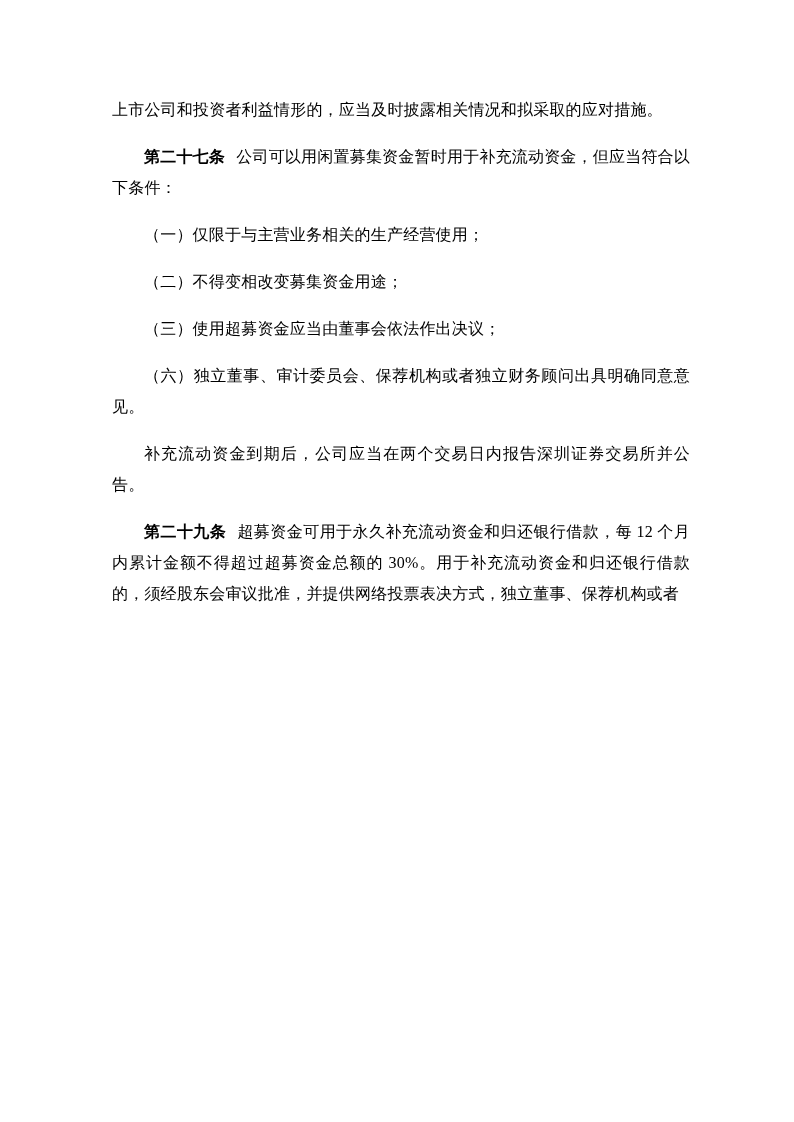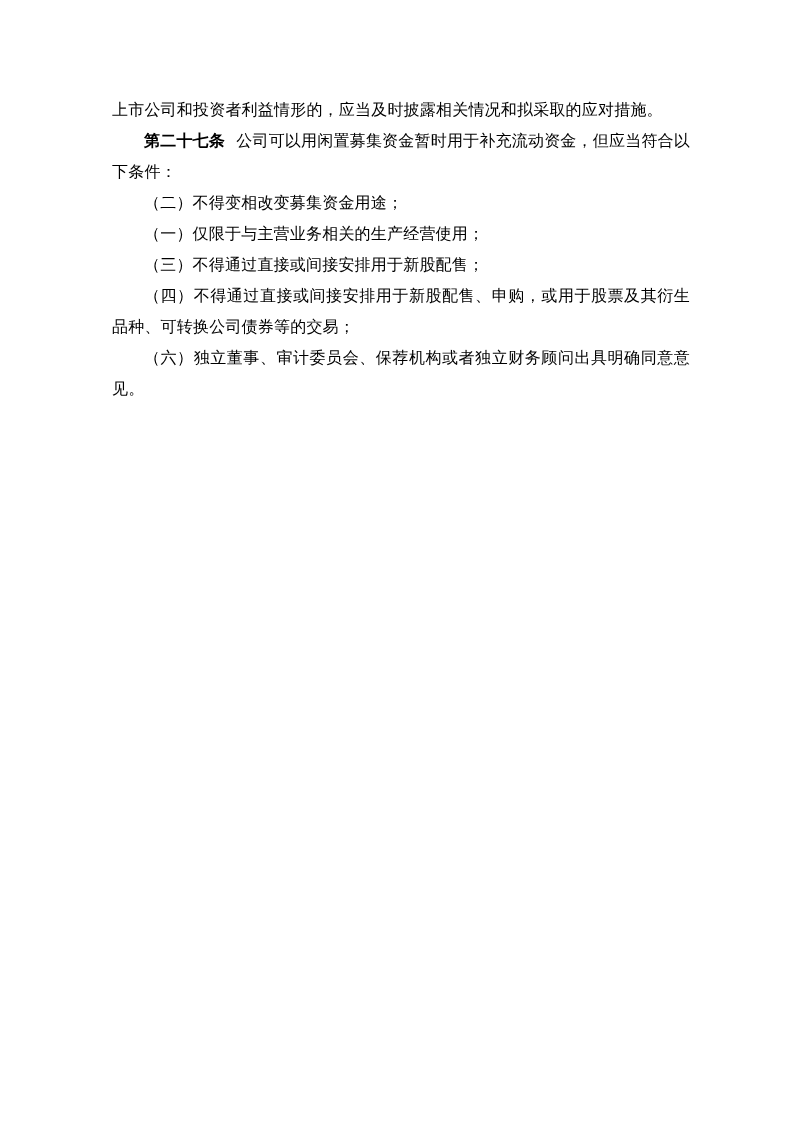--- a/index.html
+++ b/index.html
@@ -25,47 +25,51 @@
   .page p {
     margin: 0;
     font-size: 16px;
     line-height: 31px;
     text-align: justify;
     letter-spacing: 0.2px;
     word-break: break-all;
   }
   .page p.indent {
     text-indent: 2em;
+    margin-top: 16px;
   }
   .article-num {
     font-weight: bold;
     margin-right: 0.7em;
   }
 </style>
 </head>
 <body>
 
 <div class="page">
 
   <p>上市公司和投资者利益情形的，应当及时披露相关情况和拟采取的应对措施。</p>
 
   <p class="indent">
     <span class="article-num">第二十七条</span><span>公司可以用闲置募集资金暂时用于补充流动资金，但应当符合以下条件：</span>
   </p>
 
+  <p class="indent">（一）仅限于与主营业务相关的生产经营使用；</p>
+
   <p class="indent">（二）不得变相改变募集资金用途；</p>
 
-  <p class="indent">（一）仅限于与主营业务相关的生产经营使用；</p>
+  <p class="indent">（三）使用超募资金应当由董事会依法作出决议；</p>
 
-  <p class="indent">（三）不得通过直接或间接安排用于新股配售；</p>
-
-  <p class="indent">（四）不得通过直接或间接安排用于新股配售、申购，或用于股票及其衍生品种、可转换公司债券等的交易；</p>
 
 
   <p class="indent">（六）独立董事、审计委员会、保荐机构或者独立财务顾问出具明确同意意见。</p>
 
 
+  <p class="indent">补充流动资金到期后，公司应当在两个交易日内报告深圳证券交易所并公告。</p>
 
 
 
 
+  <p class="indent">
+    <span class="article-num">第二十九条</span><span>超募资金可用于永久补充流动资金和归还银行借款，每 12 个月内累计金额不得超过超募资金总额的 30%。用于补充流动资金和归还银行借款的，须经股东会审议批准，并提供网络投票表决方式，独立董事、保荐机构或者</span>
+  </p>
 
 </div>
 
 </body></html>

